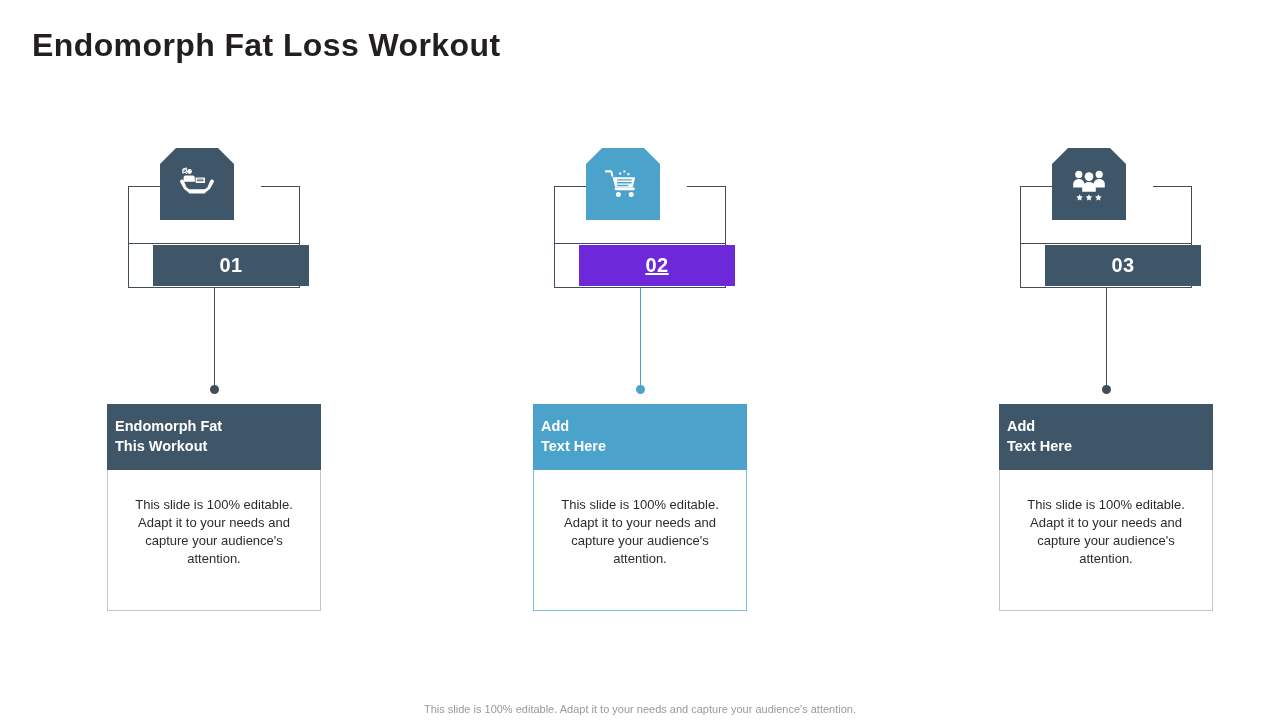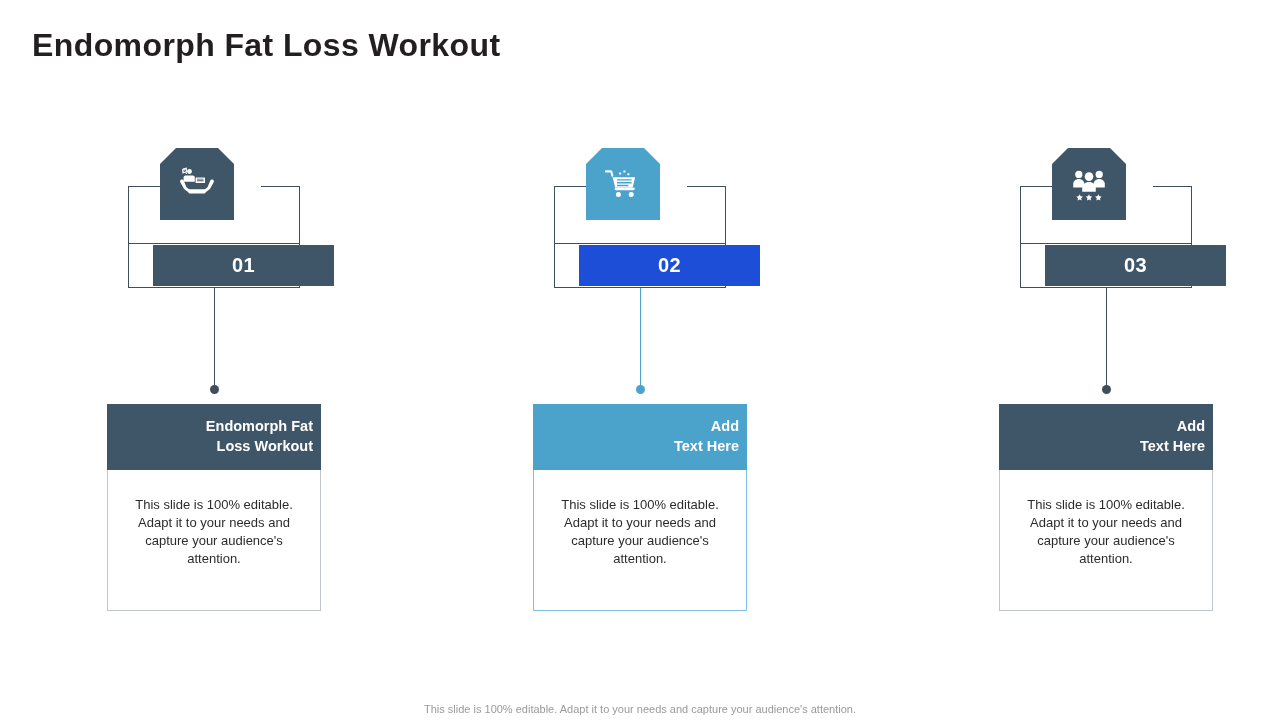--- a/index.html
+++ b/index.html
@@ -93,32 +93,32 @@
     width: 172px;
     height: 45px;
     box-sizing: border-box;
     border: 1px solid #3f4e5a;
     background: #ffffff;
   }
   .num-bar {
     position: absolute;
     left: 99px;
     top: 245px;
-    width: 181px;
+    width: 156px;
     height: 41px;
     background: #3f5668;
     color: #ffffff;
     font-size: 20px;
     font-weight: bold;
     display: flex;
     align-items: center;
     justify-content: center;
     letter-spacing: 0.5px;
   }
-  .num-bar.accent { background: #1d4ed8; }
+  .num-bar.accent { background: #6d28d9; text-decoration: underline; }
 
   
   .connector {
     position: absolute;
     left: 160px;
     top: 288px;
     width: 1px;
     height: 100px;
     background: #3f4e5a;
   }
@@ -144,21 +144,21 @@
     border: 1px solid #bfc6cb;
     background: #ffffff;
   }
   .card.accent { border-color: #7ec0e0; }
 
   .card-header {
     background: #3f5668;
     color: #ffffff;
     font-size: 14.5px;
     font-weight: bold;
-    text-align: right;
+    text-align: left;
     padding: 13px 8px 14px;
     line-height: 1.35;
     margin: -1px -1px 0 -1px;
   }
   .card-header.accent { background: #4ba3cc; }
 
   .card-body {
     padding: 26px 22px 34px;
     text-align: center;
     font-size: 13px;
@@ -211,21 +211,21 @@
 
     <div class="num-outer"></div>
     <div class="num-bar">01</div>
 
     <div class="connector"></div>
     <div class="dot"></div>
 
     <div class="card">
       <div class="card-header">
         <span>Endomorph Fat</span><br>
-        <span>Loss Workout</span>
+        <span>This Workout</span>
       </div>
       <div class="card-body">This slide is 100% editable. Adapt it to your needs and capture your audience's attention.</div>
     </div>
   </div>
 
   <div class="column c1">
 
     <div class="bracket">
       <span class="top-left"></span>
       <span class="top-right"></span>

